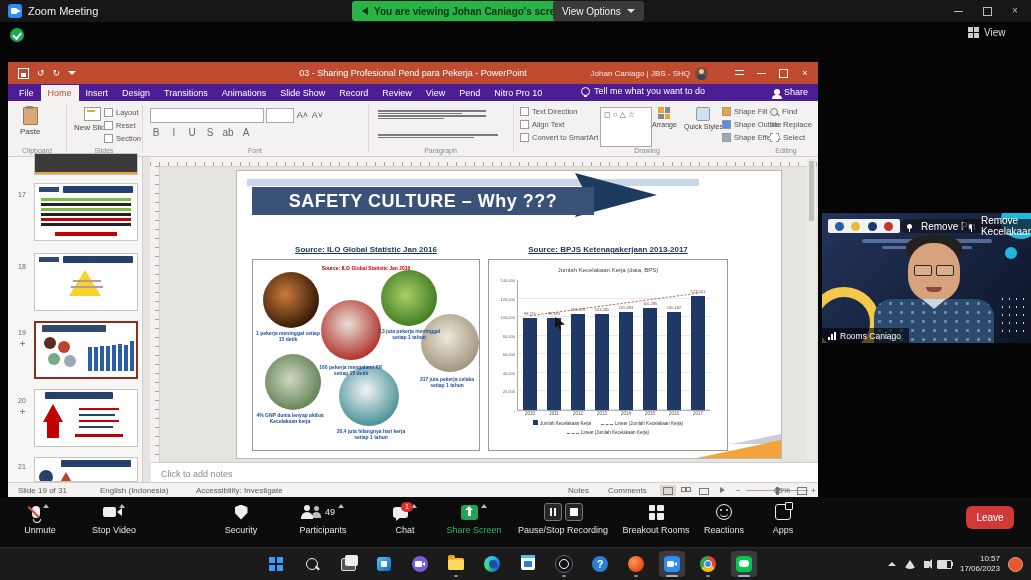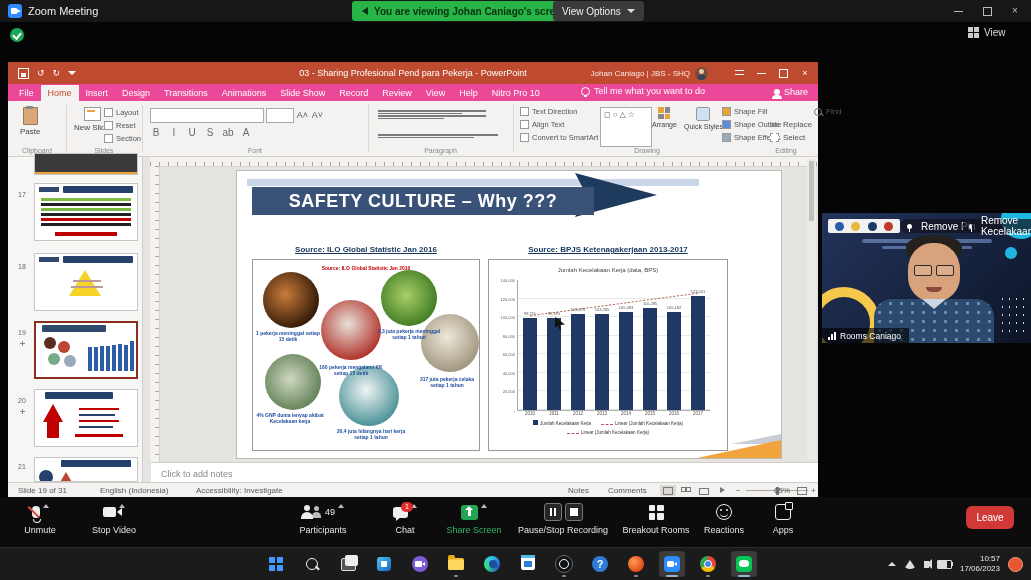--- a/index.html
+++ b/index.html
@@ -42,21 +42,21 @@
   .save-g:after{content:"";position:absolute;left:2px;top:4px;width:5px;height:4px;background:#fff;}
   .ppt-title{position:absolute;left:0;right:0;text-align:center;font-size:9px;color:#fff;}
   .ppt-account{position:absolute;right:110px;display:flex;align-items:center;gap:5px;font-size:8px;color:#fde8e2;}
   .avatar{width:13px;height:13px;border-radius:50%;background:#7a4a3a;position:relative;overflow:hidden;}
   .avatar:before{content:"";position:absolute;left:4px;top:2px;width:5px;height:5px;border-radius:50%;background:#e8c9a8;}
   .avatar:after{content:"";position:absolute;left:2px;top:8px;width:9px;height:6px;border-radius:4px 4px 0 0;background:#30445f;}
   .ppt-winbtns{position:absolute;right:4px;display:flex;gap:4px;color:#fff;}
   .ppt-winbtns .wb{width:18px;height:14px;text-align:center;font-size:9px;line-height:14px;position:relative;}
   .wb .min-g{background:#fff;left:5px;}
   .wb .max-g{border-color:#fff;left:5px;}
-  .ppt-tabs{left:0;top:22px;width:810px;height:17px;background:#ec4899;display:flex;align-items:center;padding-left:4px;box-sizing:border-box;}
+  .ppt-tabs{left:0;top:22px;width:810px;height:17px;background:#4c1d95;display:flex;align-items:center;padding-left:4px;box-sizing:border-box;}
   .ppt-tab{font-size:9px;color:#fff;padding:3px 7px 3px;cursor:default;}
   .ppt-tabs span:nth-of-type(2){background:#F3F2F1;color:#BE4B30;border-radius:1px 1px 0 0;}
   .tellme{display:flex;align-items:center;gap:4px;font-size:9px;color:#fff;margin-left:8px;padding-bottom:3px;}
   .bulb{width:7px;height:7px;border-radius:50%;border:1px solid #fff;position:relative;}
   .bulb:after{content:"";position:absolute;left:2px;top:7px;width:3px;height:2px;background:#fff;}
   .ppt-share{position:absolute;right:10px;top:25px;font-size:9px;color:#fff;display:flex;gap:4px;align-items:center;}
   .person-g{width:6px;height:6px;border-radius:50%;background:#fff;position:relative;}
   .person-g:after{content:"";position:absolute;left:-2px;top:6px;width:10px;height:4px;border-radius:4px 4px 0 0;background:#fff;}
   
   .ribbon{left:0;top:39px;width:810px;height:56px;background:#F3F2F1;border-bottom:1px solid #D2CFCA;box-sizing:border-box;}
@@ -314,21 +314,21 @@
     <span class="ppt-tab">File</span>
         <span class="ppt-tab">Home</span>
         <span class="ppt-tab">Insert</span>
         <span class="ppt-tab">Design</span>
         <span class="ppt-tab">Transitions</span>
         <span class="ppt-tab">Animations</span>
         <span class="ppt-tab">Slide Show</span>
         <span class="ppt-tab">Record</span>
         <span class="ppt-tab">Review</span>
         <span class="ppt-tab">View</span>
-        <span class="ppt-tab">Help</span>
+        <span class="ppt-tab">Pend</span>
         <span class="ppt-tab">Nitro Pro 10</span>
       </div>
     <div class="abs tellme" style="left:565px;top:24px;">
       <div class="bulb"></div>
       <span>Tell me what you want to do</span>
     </div>
     <div class="ppt-share">
       <div class="person-g"></div>
       <span>Share</span>
     </div>
@@ -422,21 +422,21 @@
       <div class="small-cmd" style="left:714px;top:19px;">
           <span class="sq" style="background:#5b8ed6;"></span>
           <span>Shape Outline</span>
         </div>
       <div class="small-cmd" style="left:714px;top:32px;">
           <span class="sq" style="background:#9ab;"></span>
           <span>Shape Effects</span>
         </div>
       <div class="abs rgroup-label" style="left:505px;width:268px;">Drawing</div>
 
-      <div class="editrow" style="left:762px;top:6px;margin-left:44px;">
+      <div class="editrow" style="left:762px;top:6px;">
           <div class="mag"></div>
           <span>Find</span>
         </div>
       <div class="editrow" style="left:762px;top:19px;">
           <span class="ric">ab</span>
           <span>Replace</span>
         </div>
       <div class="editrow" style="left:762px;top:32px;">
           <span class="sq" style="border-style:dashed;"></span>
           <span>Select</span>
@@ -692,20 +692,26 @@
         </div>
       <span class="zt-label">Unmute</span>
     </div>
     <div class="zt-item" style="left:114px;">
       <div class="zt-ico">
           <div class="cam"></div>
           <div class="chev-up"></div>
         </div>
       <span class="zt-label">Stop Video</span>
     </div>
+    <div class="zt-item" style="left:241px;">
+      <div class="zt-ico">
+          <div class="shield"></div>
+        </div>
+      <span class="zt-label">Security</span>
+    </div>
     <div class="zt-item" style="left:323px;">
       <div class="zt-ico">
           <div class="ppl">
             <i></i>
           </div>
           <span class="pcount">49</span>
           <div class="chev-up"></div>
         </div>
       <span class="zt-label">Participants</span>
     </div>

